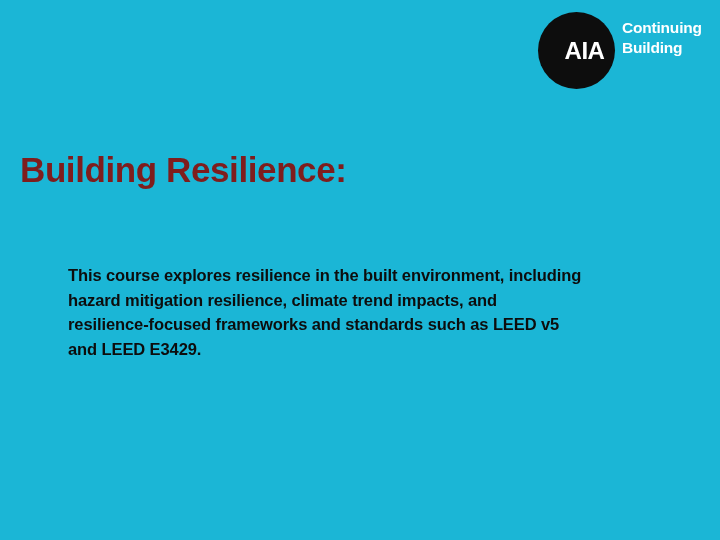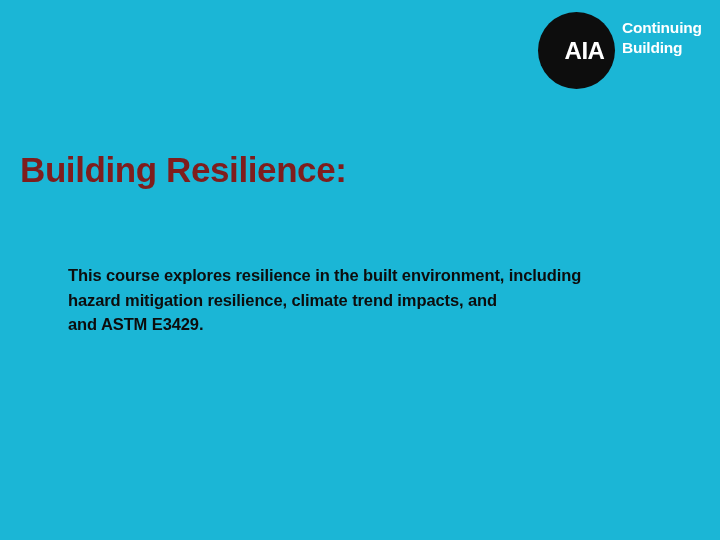--- a/index.html
+++ b/index.html
@@ -116,21 +116,22 @@
     </div>
   </div>
 
   <div class="title">
     <div>Building Resilience:</div>
   </div>
 
   <div class="body-copy">
     <div>This course explores resilience in the built environment, including</div>
     <div>hazard mitigation resilience, climate trend impacts, and</div>
-    <div>and ASTM E3429.</div>
+    <div>resilience-focused frameworks and standards such as LEED v5</div>
+    <div>and LEED E3429.</div>
   </div>
 
   <div class="footer">
 
     
 
     
 
     
 

